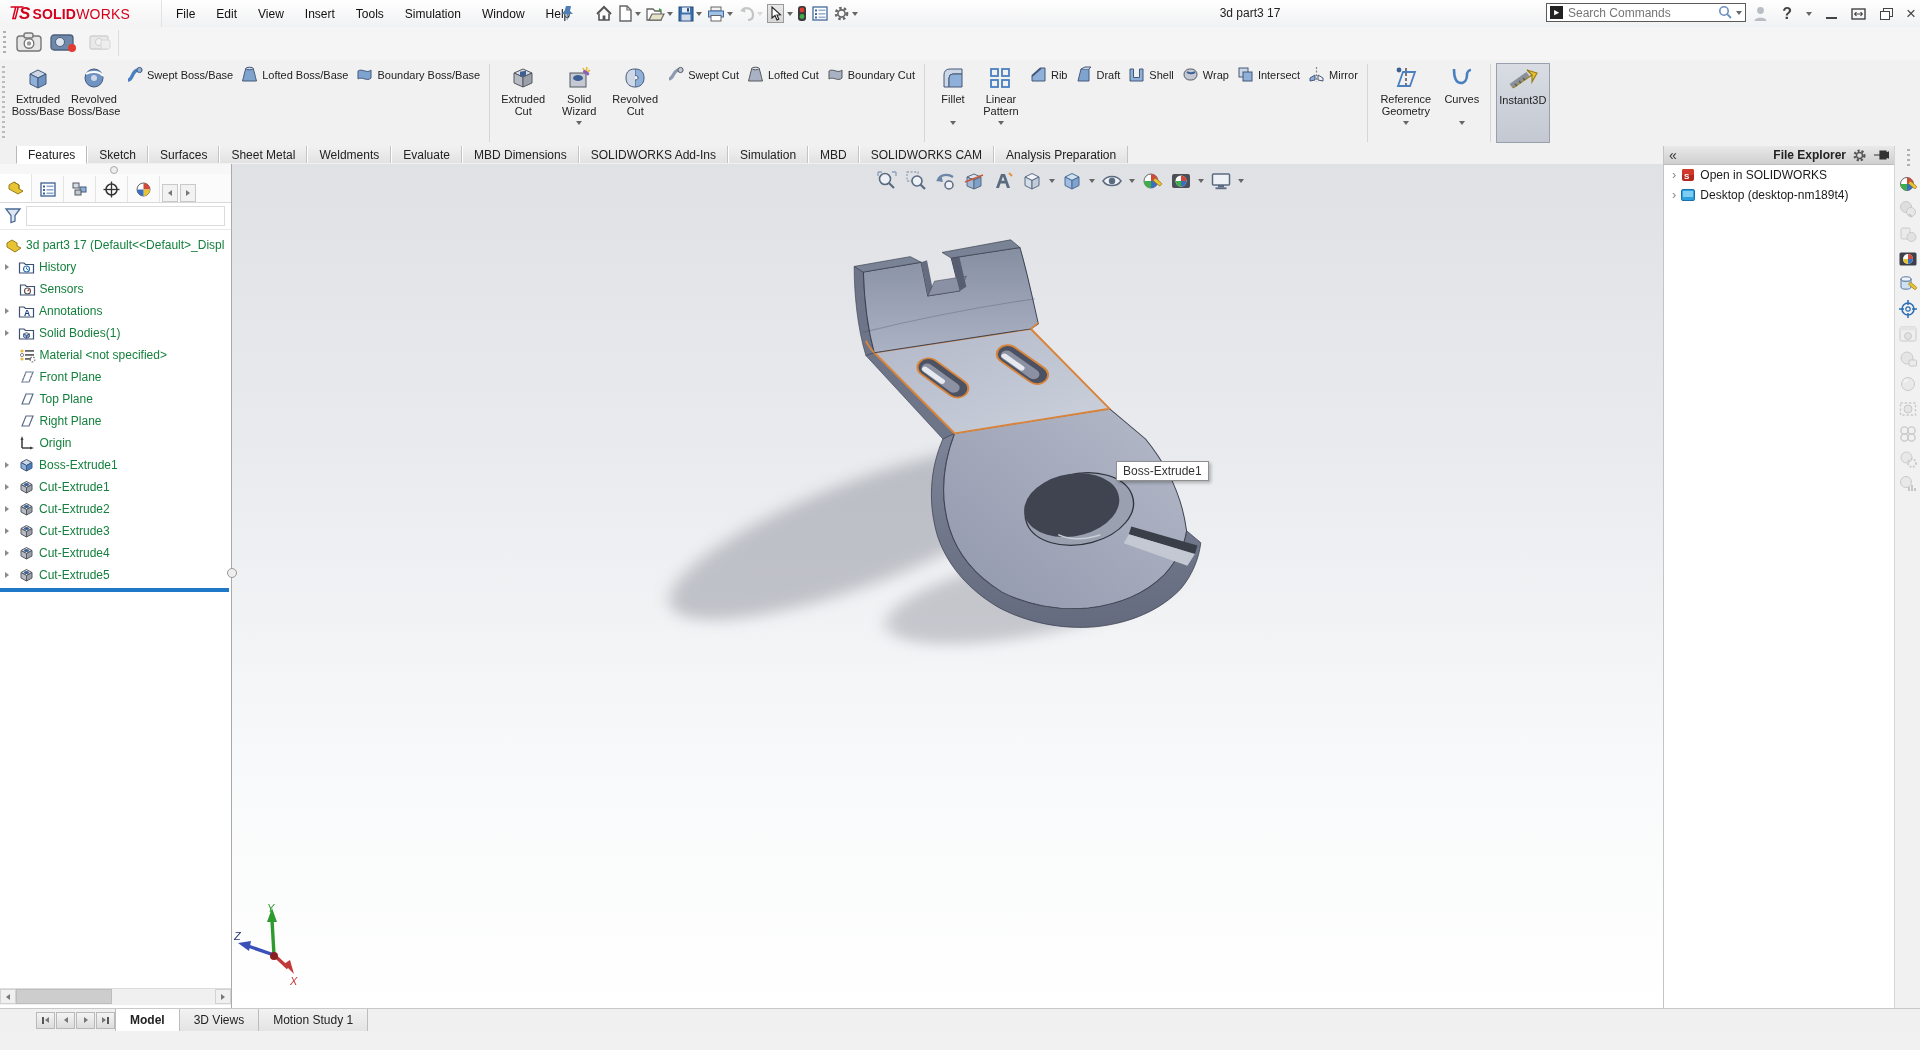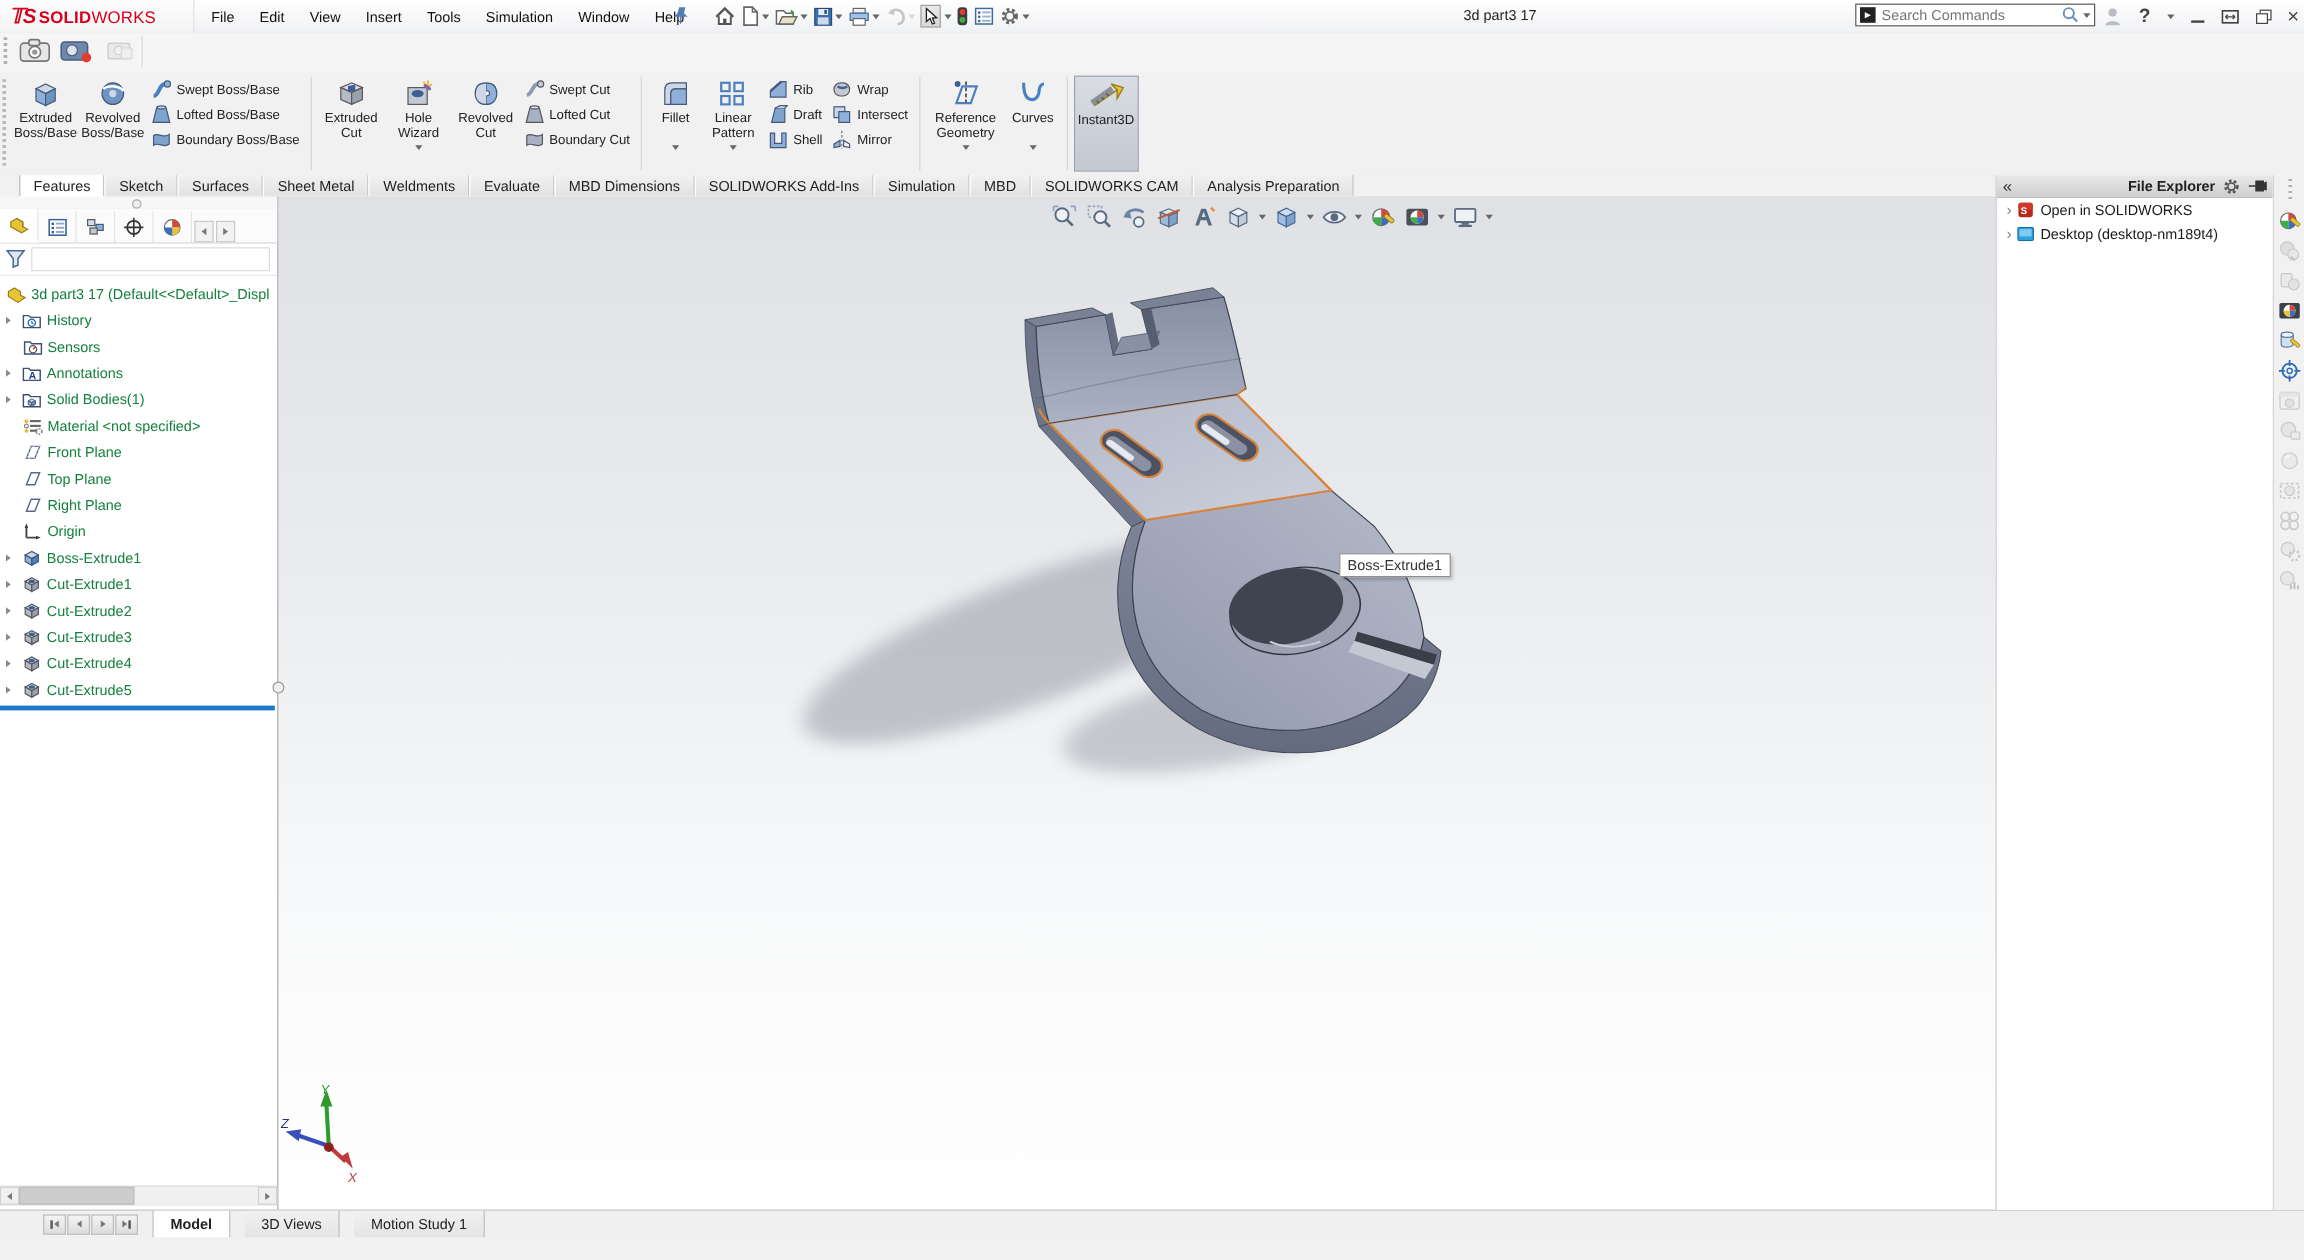--- a/index.html
+++ b/index.html
@@ -41,21 +41,21 @@
   .capsep{position:absolute;left:118px;top:3px;width:1px;height:26px;background:#dcdcdc;}
   
   .ribbon{position:absolute;left:0;top:60px;width:1920px;height:86px;background:#f1f1f1;display:flex;align-items:flex-start;padding-left:10px;box-sizing:border-box;}
   .ribbon .rgrip{position:absolute;left:2px;top:6px;width:3px;height:72px;background:repeating-linear-gradient(180deg,#bbb 0 2px,transparent 2px 5px);}
   .rgroup{display:flex;align-items:flex-start;padding-top:3px;}
   .rsep{width:1px;height:78px;background:#d6d6d6;margin:4px 5px 0 5px;}
   .rb-big{width:56px;height:80px;display:flex;flex-direction:column;align-items:center;cursor:default;}
   .rb-big .rb-ic{height:30px;display:flex;align-items:center;justify-content:center;}
   .rb-lbl{font-size:11px;line-height:12px;text-align:center;height:25px;color:#222;}
   .rb-caret{margin-top:3px;}
-  .rb-smallcol{display:flex;flex-direction:column;padding-top:1px;}
+  .rb-smallcol{display:flex;flex-direction:row;padding-top:1px;}
   .rb-small{height:21px;display:flex;align-items:center;gap:4px;padding:0 4px;cursor:default;}
   .rb-slbl{font-size:11px;color:#222;white-space:nowrap;}
   .rb-active{background:linear-gradient(#d9dde3,#c3c8d2);border:1px solid #98a0ae;box-sizing:border-box;}
   
   .cmdtabs{position:absolute;left:16px;top:146px;width:1920px;height:18px;background:#f1f1f1;border-bottom:1px solid #b9b9b9;display:flex;}
   .ctab{padding:1px 11px 0 11px;font-size:12px;color:#222;background:linear-gradient(#f1f1f1,#e2e2e2);
         border-right:1px solid #c4c4c4;border-left:1px solid #fff;display:flex;align-items:center;height:17px;box-sizing:border-box;}
   .ctab.active{background:#fff;border-left:1px solid #b9b9b9;border-right:1px solid #b9b9b9;border-bottom:1px solid #fff;height:18px;}
   
   .main{position:absolute;left:0;top:164px;width:1920px;height:844px;}
@@ -104,21 +104,21 @@
   .tooltip{position:absolute;left:1116px;top:461px;padding:2px 6px;background:#fff;border:1px solid #8f8f8f;
            font-size:12px;color:#333;box-shadow:2px 2px 3px rgba(0,0,0,.25);z-index:30;white-space:nowrap;}
   .watermark{position:absolute;left:1596px;top:940px;color:#9aa0a6;z-index:25;pointer-events:none;}
   .watermark .w1{font-size:23px;}
   .watermark .w2{font-size:13px;margin-top:6px;}
   
   .bottombar{position:absolute;left:0;top:1008px;width:1920px;height:22px;background:#f0f0f0;border-top:1px solid #c9c9c9;display:flex;align-items:stretch;}
   .nav-btns{display:flex;margin-left:36px;align-items:center;gap:1px;}
   .nav-btn{width:19px;height:17px;background:linear-gradient(#f4f4f4,#dcdcdc);border:1px solid #b9b9b9;display:flex;align-items:center;justify-content:center;gap:1px;box-sizing:border-box;}
   .nav-bar{width:2px;height:7px;background:#555;}
-  .btab{padding:0 14px;display:flex;align-items:center;font-size:12px;color:#222;background:linear-gradient(#f2f2f2,#e4e4e4);border-right:1px solid #bdbdbd;margin-left:12px;}
+  .btab{padding:0 14px;display:flex;align-items:center;font-size:12px;color:#222;background:linear-gradient(#f2f2f2,#e4e4e4);border-right:1px solid #bdbdbd;}
   .btab.active{background:#fff;font-weight:bold;border-left:1px solid #bdbdbd;}
   
   .statusbar{position:absolute;left:0;top:1030px;width:1920px;height:20px;background:#f0f0f0;border-top:1px solid #cfcfcf;}
   .sb-left{position:absolute;left:5px;top:3px;color:#222;}
   .sb-div{position:absolute;top:2px;width:1px;height:16px;background:#c9c9c9;}
   .sb-mode{position:absolute;left:1652px;top:3px;color:#222;}
   .sb-units{position:absolute;left:1780px;top:3px;color:#222;}
   .sb-caret{position:absolute;left:1832px;top:8px;width:0;height:0;border-left:3.5px solid transparent;border-right:3.5px solid transparent;border-bottom:4px solid #555;}
   .sb-tag{position:absolute;left:1898px;top:2px;}
 </style>
@@ -344,21 +344,21 @@
       </div>
       <div class="rb-big">
         <span class="rb-ic">
           <svg width="26" height="26" viewBox="0 0 26 26">
               <rect x="4" y="8" width="16" height="14" fill="#c3c8d2" stroke="#55585f"></rect>
               <ellipse cx="12" cy="13" rx="5" ry="3" fill="#3d5f94"></ellipse>
               <path d="M17 3 l2 4 M21 2 l-1 5 M24 5 l-4 3" stroke="#e8b93a" stroke-width="1.6"></path>
               <rect x="17" y="6" width="7" height="3" rx="1.5" transform="rotate(35 20 7)" fill="#8a5fb5"></rect>
             </svg>
         </span>
-        <span class="rb-lbl">Hole Wizard</span>
+        <span class="rb-lbl">Solid Wizard</span>
         <span class="caret rb-caret"></span>
       </div>
       <div class="rb-big">
         <span class="rb-ic">
           <svg width="26" height="26" viewBox="0 0 26 26">
               <path d="M13 4 C20 4 22 8 22 13 C22 19 18 22 13 22 L13 15 C15 15 16 14 16 13 C16 11 15 10.5 13 10.5 Z" fill="#8fb0d8" stroke="#44597a"></path>
               <path d="M13 4 C6 4 4 8 4 13 C4 19 8 22 13 22" fill="#cdd7e6" stroke="#44597a"></path>
             </svg>
         </span>
         <span class="rb-lbl">Revolved Cut</span>

